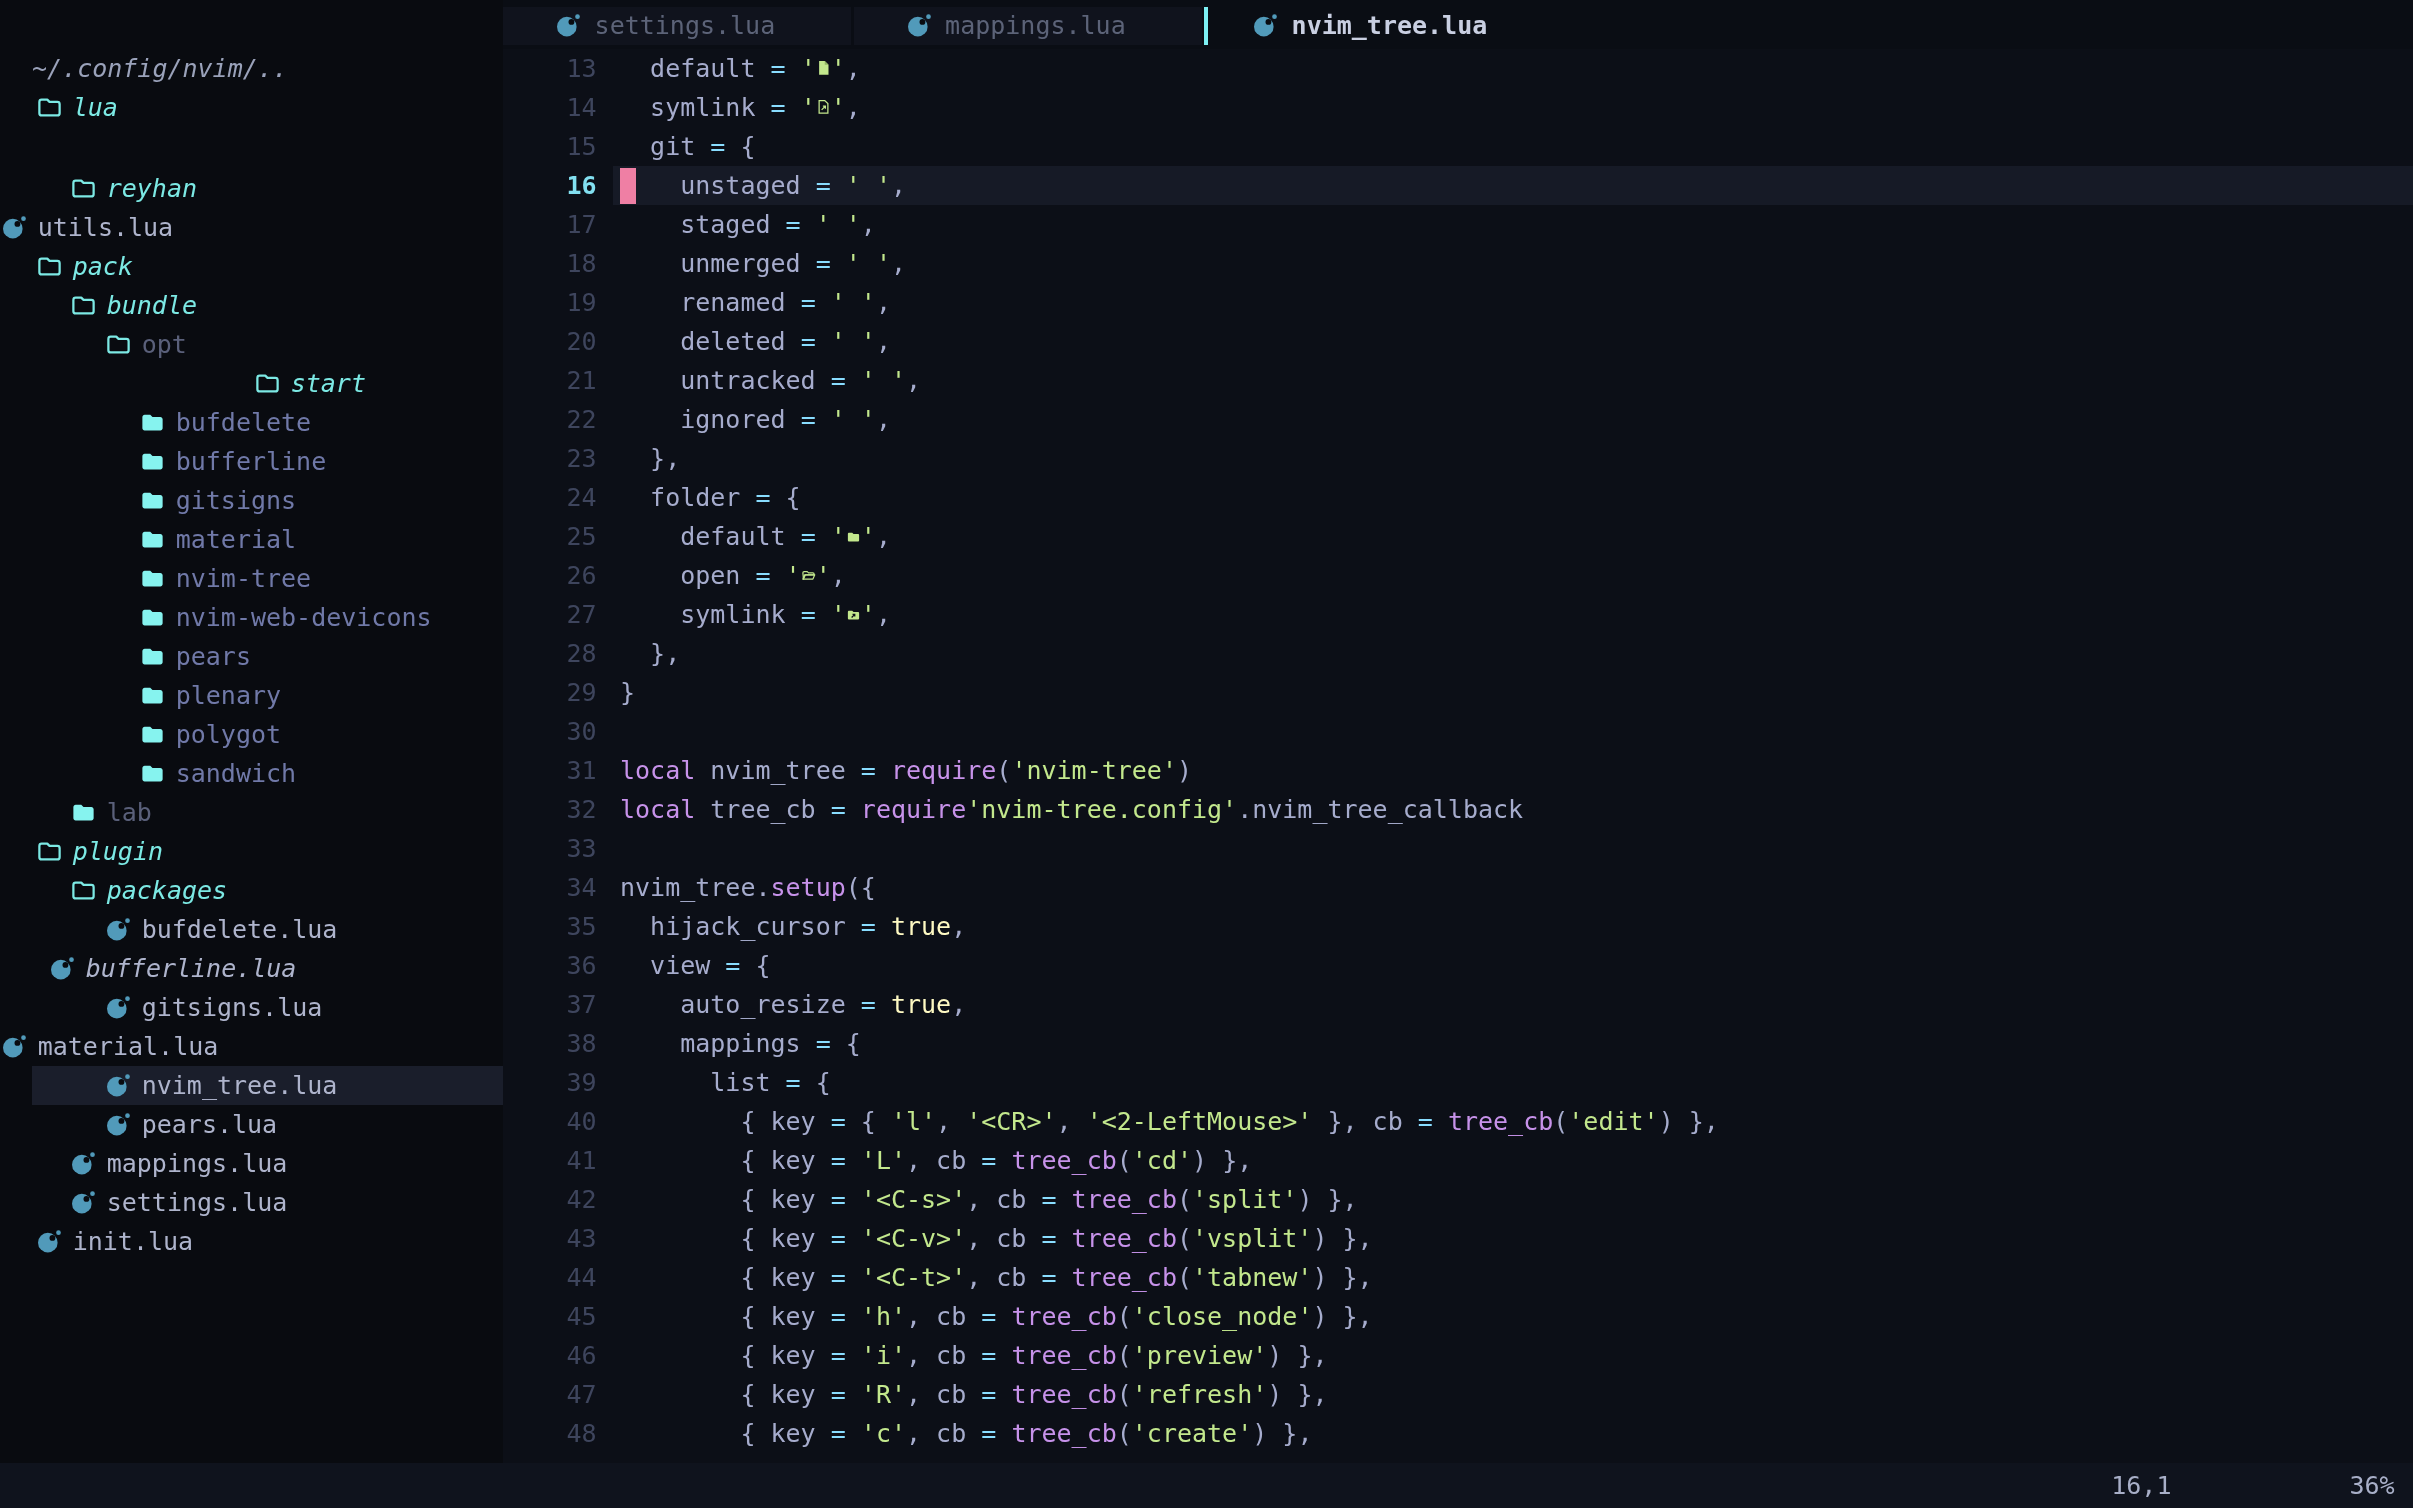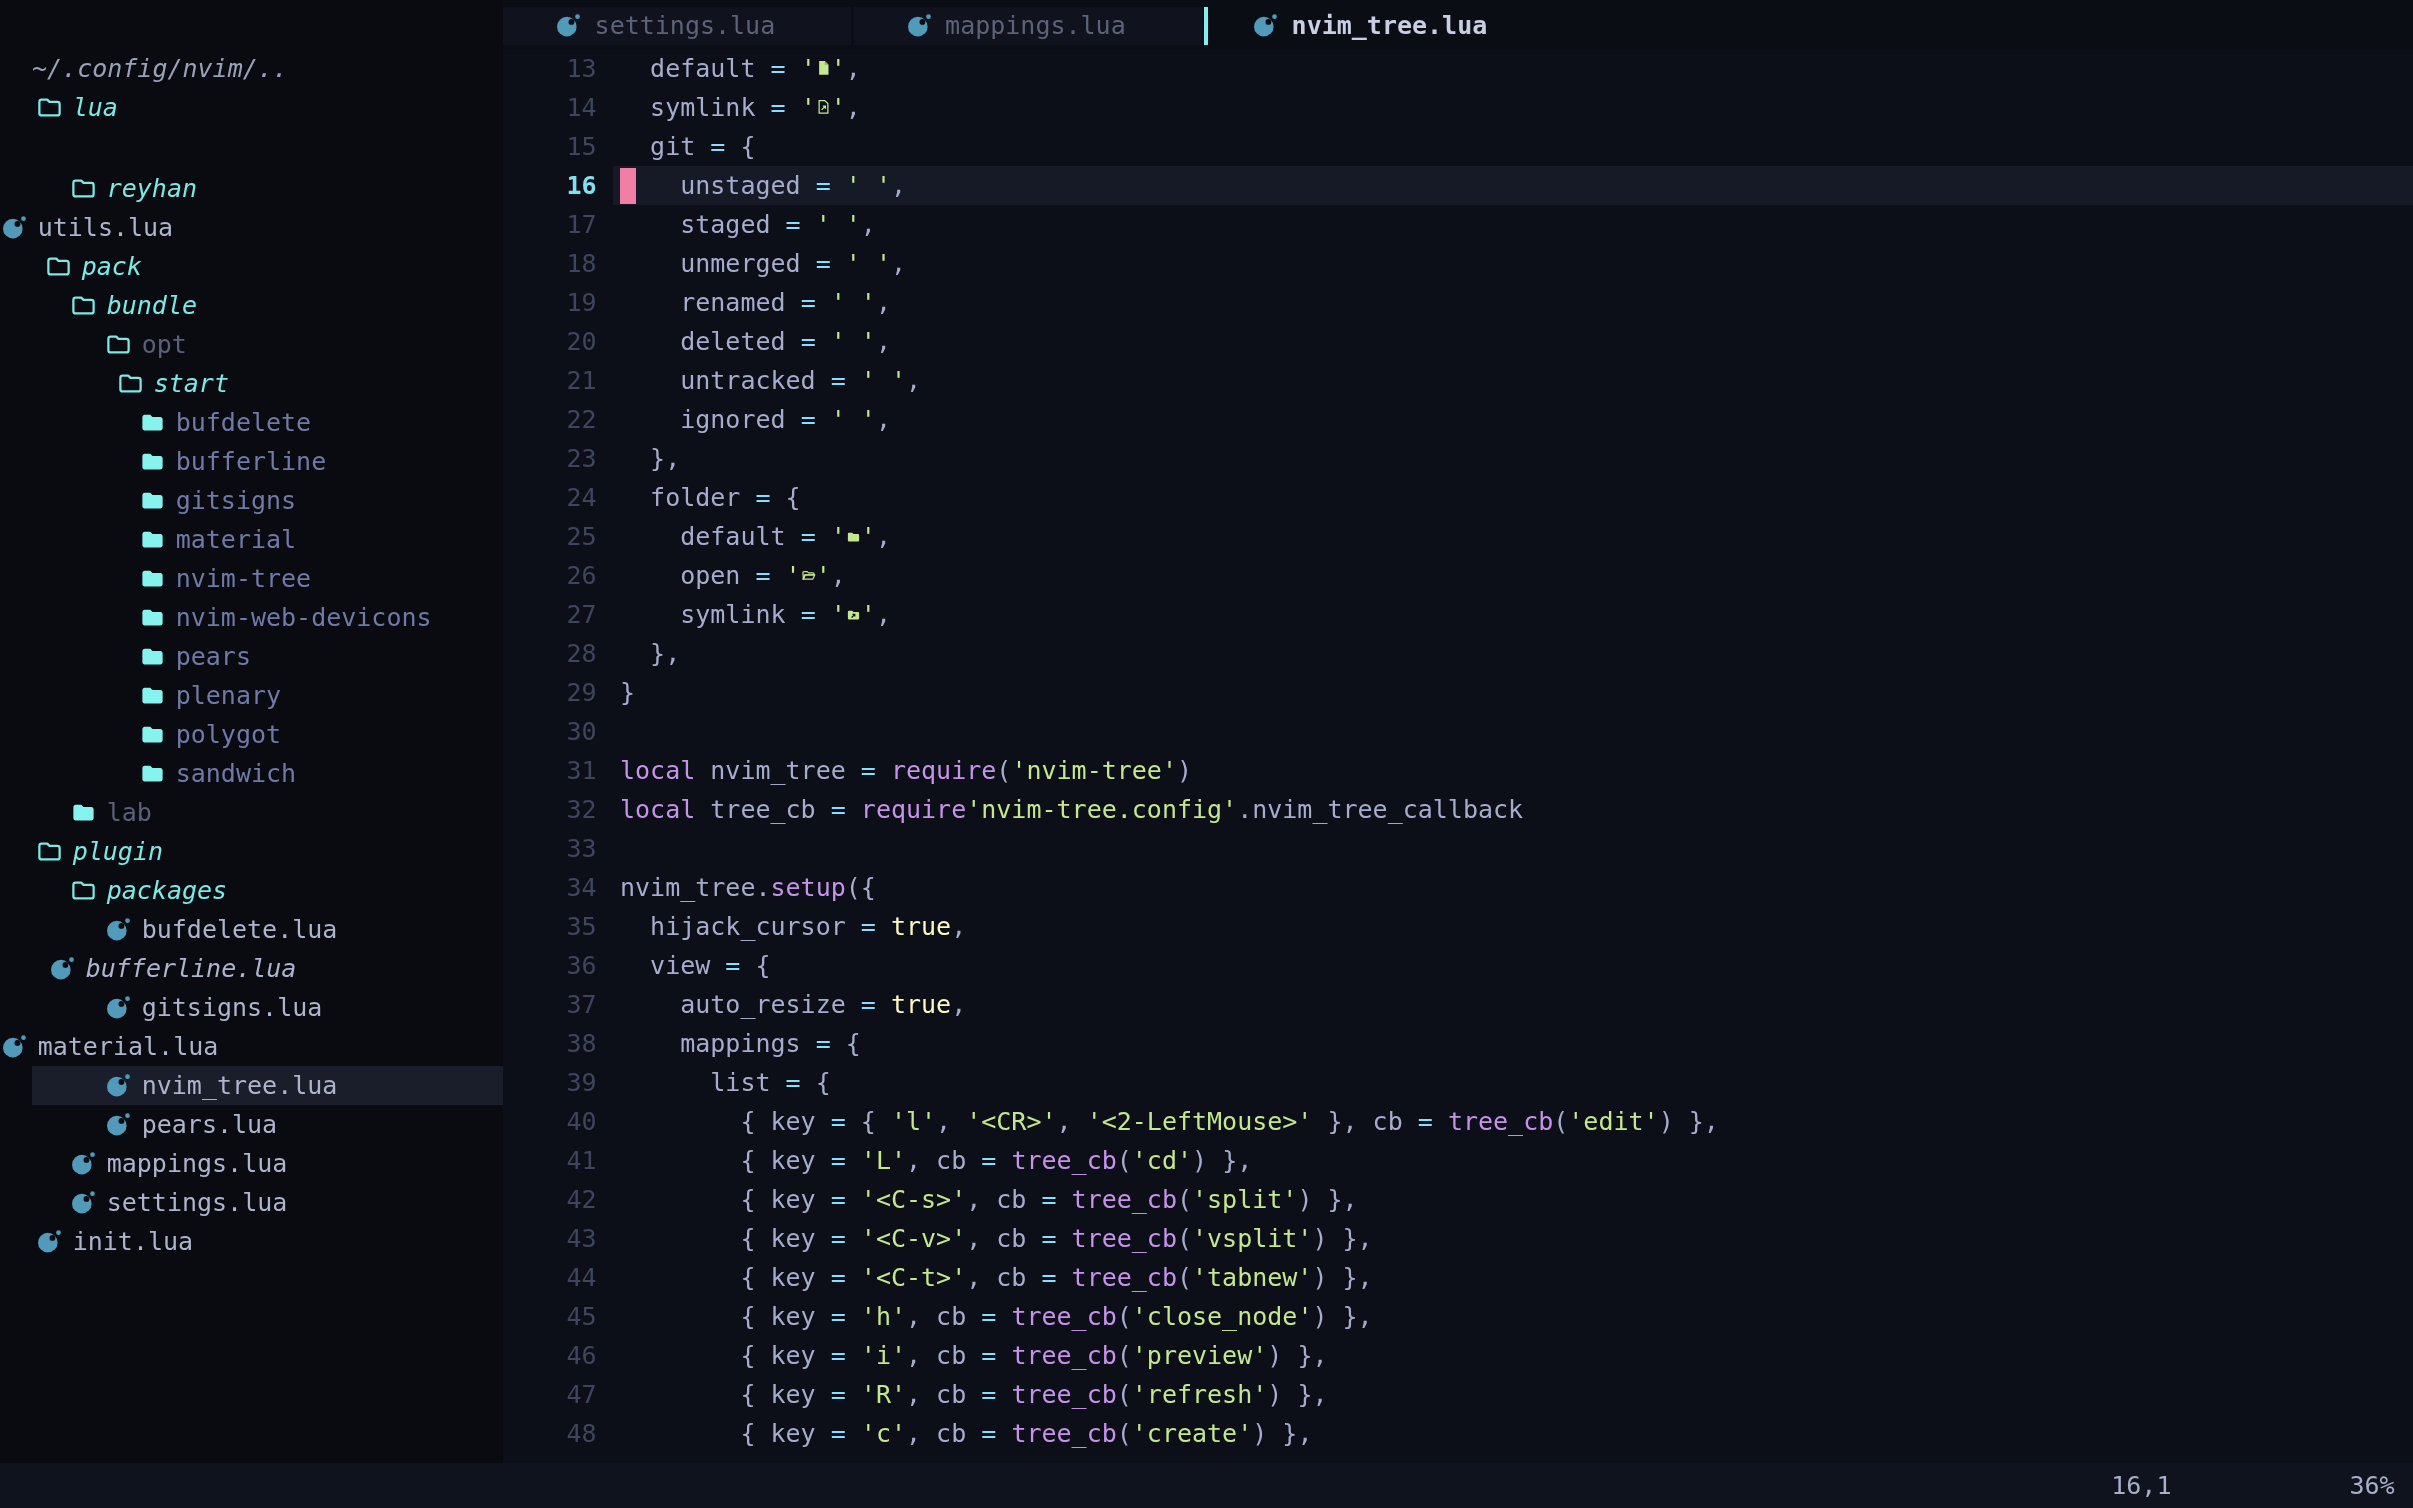--- a/index.html
+++ b/index.html
@@ -78,21 +78,21 @@
         <div class="trow" style="">
           <span class="ticon">
             <svg width="27" height="27" viewBox="0 0 24 24">
               <circle cx="10.5" cy="13" r="8.7" fill="#519aba"></circle>
               <circle cx="14.6" cy="8.8" r="2.6" fill="#090b10"></circle>
               <circle cx="20" cy="4.2" r="2.1" fill="#519aba"></circle>
             </svg>
           </span>
           <span class="t-file">utils.lua</span>
         </div>
-        <div class="trow" style="padding-left: 44px;">
+        <div class="trow" style="padding-left: 35px;">
           <span class="ticon">
             <svg width="27" height="27" viewBox="0 0 24 24">
               <path d="M3 7c0-1.1.9-2 2-2h5l2 2h7c1.1 0 2 .9 2 2v8c0 1.1-.9 2-2 2H5c-1.1 0-2-.9-2-2z" fill="none" stroke="#7ce9e4" stroke-width="2" stroke-linejoin="round"></path>
             </svg>
           </span>
           <span class="t-aqua">pack</span>
         </div>
         <div class="trow" style="padding-left: 69px;">
           <span class="ticon">
             <svg width="27" height="27" viewBox="0 0 24 24">
@@ -102,21 +102,21 @@
           <span class="t-aqua">bundle</span>
         </div>
         <div class="trow" style="padding-left: 104px;">
           <span class="ticon">
             <svg width="27" height="27" viewBox="0 0 24 24">
               <path d="M3 7c0-1.1.9-2 2-2h5l2 2h7c1.1 0 2 .9 2 2v8c0 1.1-.9 2-2 2H5c-1.1 0-2-.9-2-2z" fill="none" stroke="#7ce9e4" stroke-width="2" stroke-linejoin="round"></path>
             </svg>
           </span>
           <span class="t-dim">opt</span>
         </div>
-        <div class="trow" style="padding-left: 116px;">
+        <div class="trow" style="padding-left: 116px; justify-content: center;">
           <span class="ticon">
             <svg width="27" height="27" viewBox="0 0 24 24">
               <path d="M3 7c0-1.1.9-2 2-2h5l2 2h7c1.1 0 2 .9 2 2v8c0 1.1-.9 2-2 2H5c-1.1 0-2-.9-2-2z" fill="none" stroke="#7ce9e4" stroke-width="2" stroke-linejoin="round"></path>
             </svg>
           </span>
           <span class="t-aqua">start</span>
         </div>
         <div class="trow" style="padding-left: 138px;">
           <span class="ticon">
             <svg width="27" height="27" viewBox="0 0 24 24">

